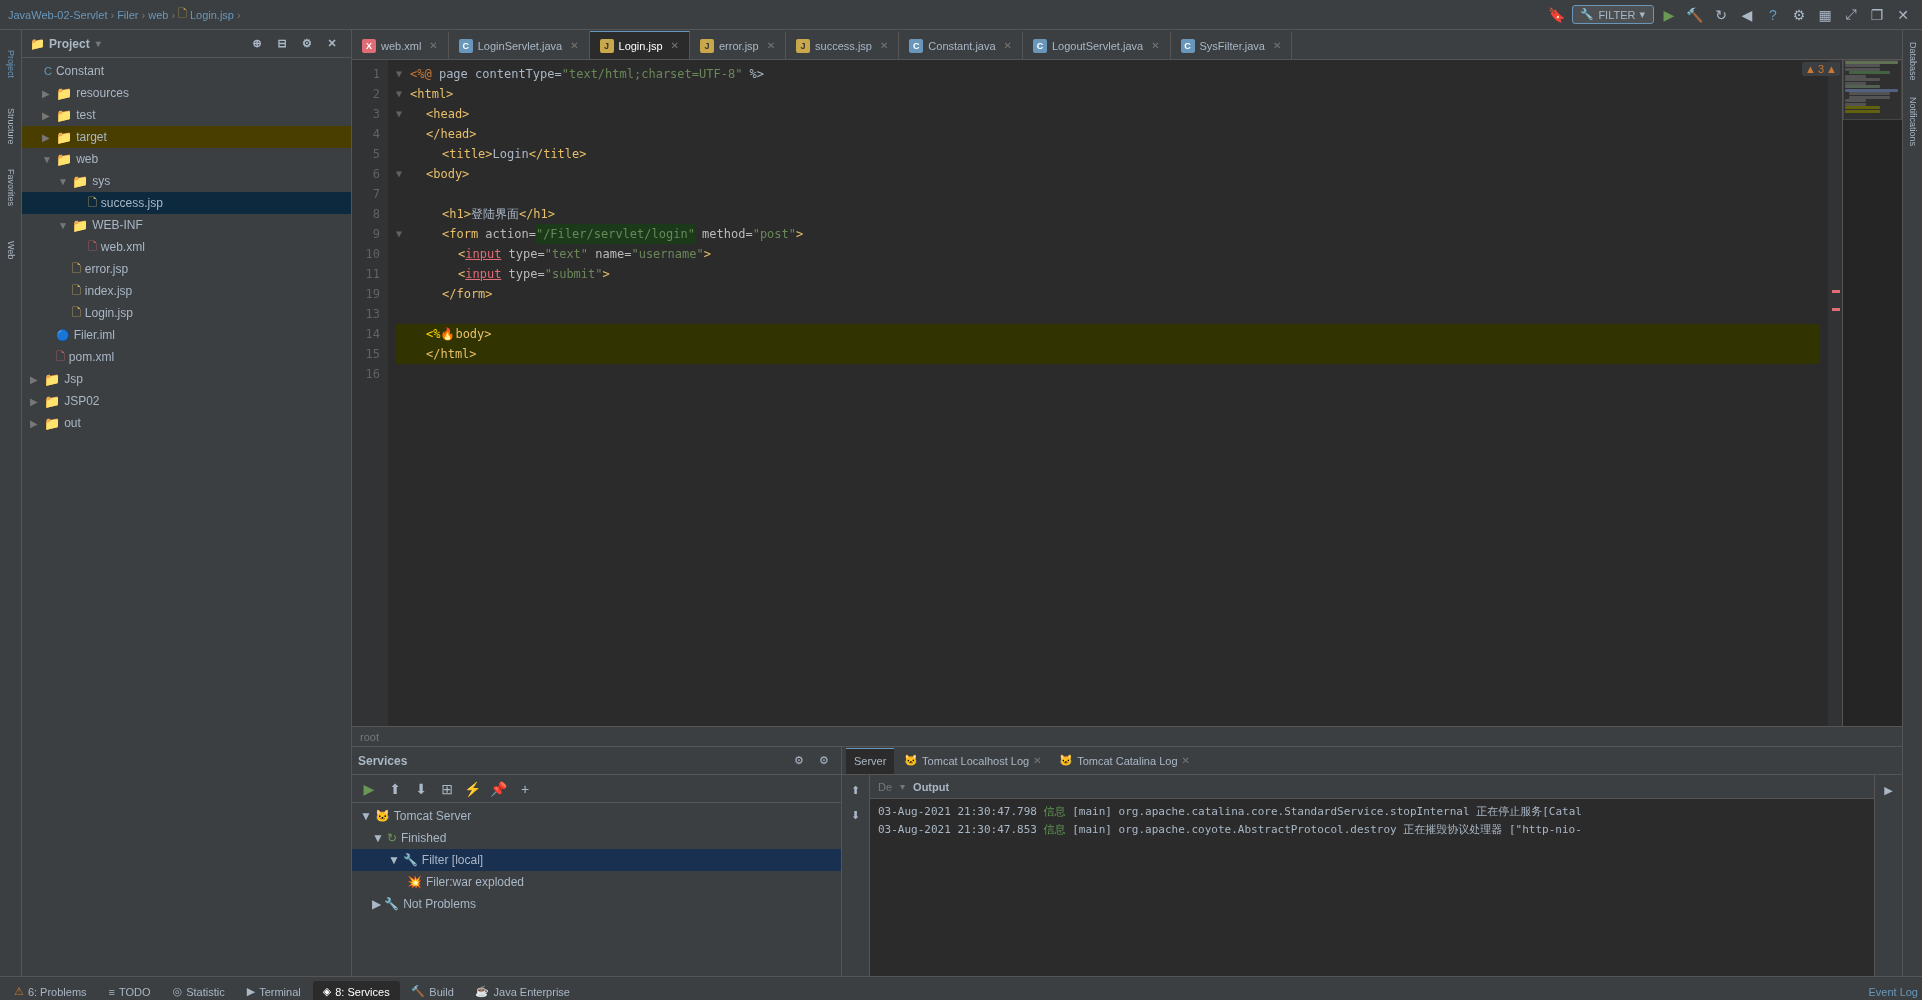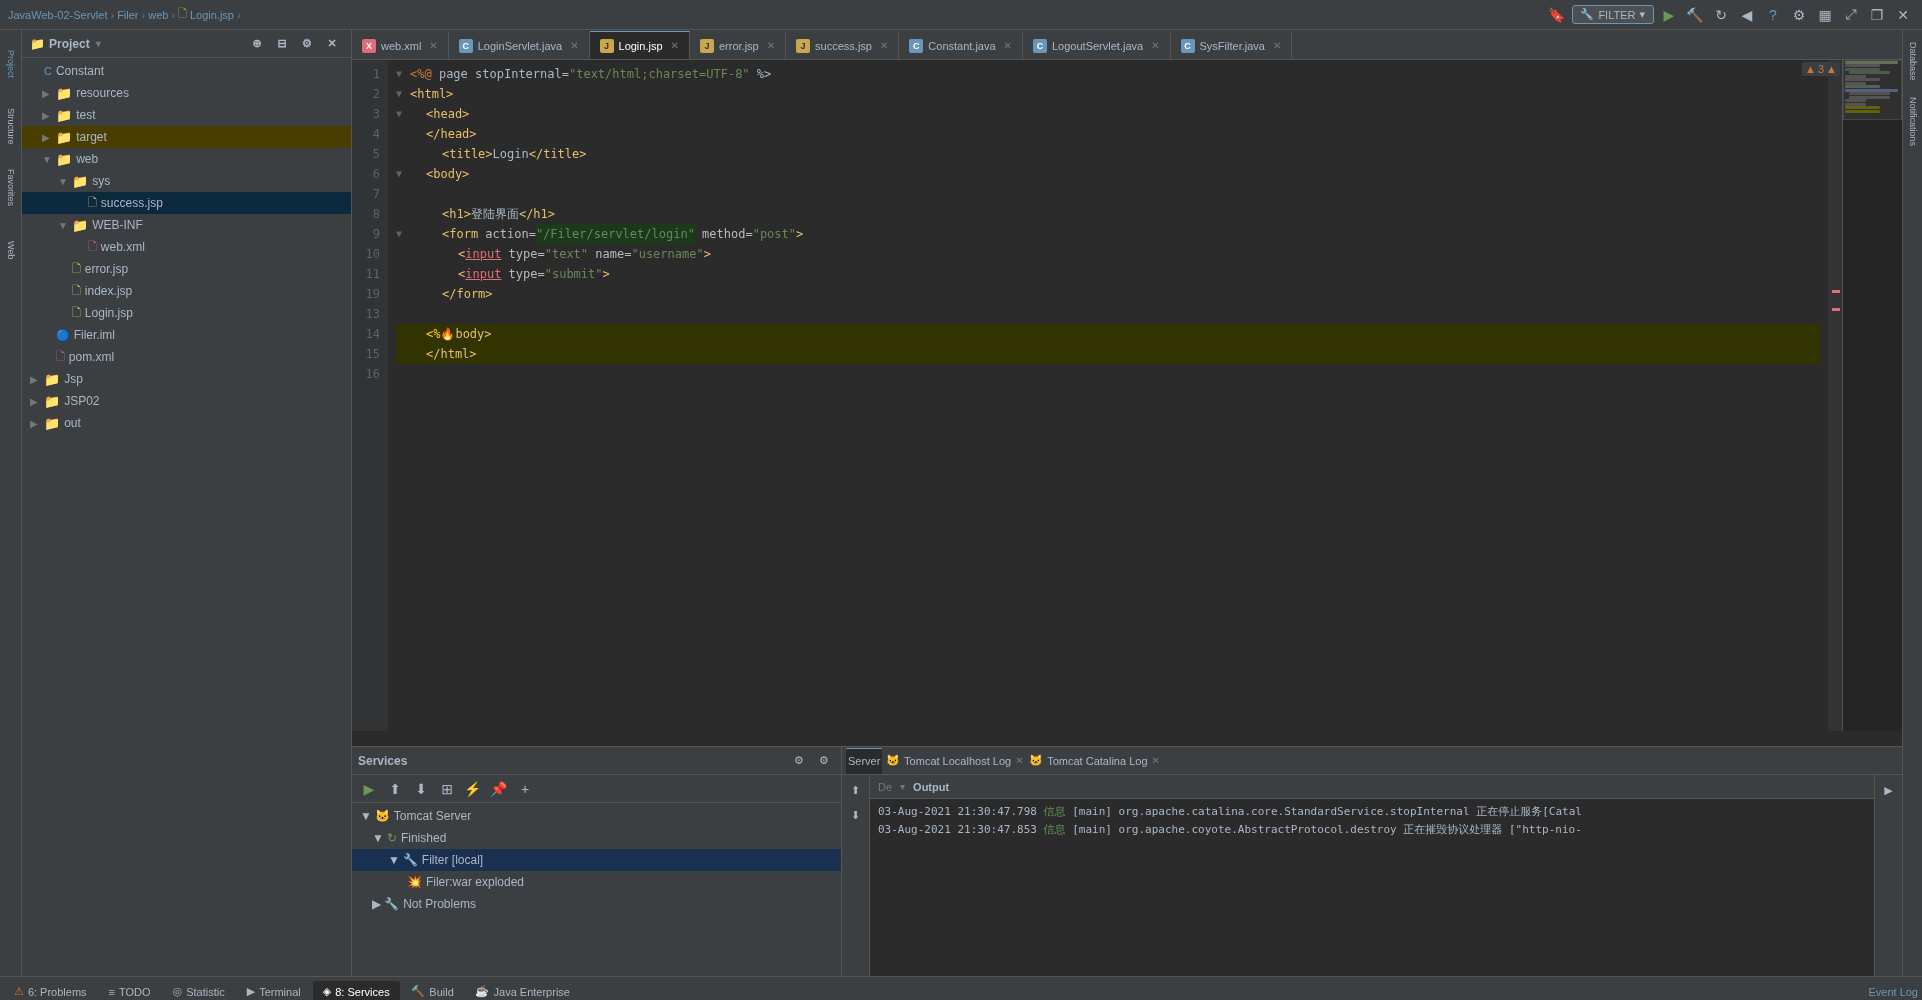--- a/index.html
+++ b/index.html
@@ -63,32 +63,32 @@
 
     
     #right-gutter { width: 14px; background: #313335; position: relative; }
     .gutter-mark { position: absolute; right: 2px; width: 8px; height: 3px; background: #e06c75; }
 
     
     #right-panels { width: 14px; background: #3c3f41; border-left: 1px solid #555; display: flex; flex-direction: column; }
     .side-tab { writing-mode: vertical-rl; text-orientation: mixed; padding: 8px 2px; font-size: 10px; cursor: pointer; color: #a9b7c6; white-space: nowrap; }
 
     
-    #bottom-panel { height: 230px; background: #3c3f41; border-top: 1px solid #555; display: flex; flex-direction: column; margin-top: 15px; }
+    #bottom-panel { height: 230px; background: #3c3f41; border-top: 1px solid #555; display: flex; flex-direction: column; }
     #bottom-content { flex: 1; display: flex; }
     #services-panel { width: 490px; border-right: 1px solid #555; display: flex; flex-direction: column; }
     #services-toolbar { height: 28px; display: flex; align-items: center; padding: 0 6px; gap: 4px; border-bottom: 1px solid #555; }
     #services-tree { flex: 1; overflow-y: auto; padding: 2px 0; }
     .svc-item { height: 22px; display: flex; align-items: center; padding-left: 8px; cursor: pointer; font-size: 12px; }
     .svc-indent-1 { padding-left: 20px; }
     .svc-indent-2 { padding-left: 36px; }
     .svc-indent-3 { padding-left: 52px; }
     #log-panel { flex: 1; display: flex; flex-direction: column; }
     #log-tabs { height: 28px; display: flex; align-items: center; padding: 0 4px; gap: 2px; border-bottom: 1px solid #555; }
-    .log-tab { padding: 2px 2px; font-size: 11px; cursor: pointer; color: #a9b7c6; display: flex; align-items: center; gap: 4px; height: 26px; }
+    .log-tab { padding: 2px 8px; font-size: 11px; cursor: pointer; color: #a9b7c6; display: flex; align-items: center; gap: 4px; height: 26px; }
     .log-tab.active { background: #2b2b2b; border-top: 1px solid #6897bb; }
     .log-tab .close { color: #777; font-size: 10px; }
     #log-content { flex: 1; overflow-y: auto; padding: 4px 8px; font-size: 11px; font-family: 'Consolas', monospace; background: #2b2b2b; }
     .log-line { line-height: 18px; white-space: nowrap; }
     #log-right-toolbar { width: 28px; border-left: 1px solid #555; display: flex; flex-direction: column; align-items: center; padding-top: 4px; gap: 4px; }
 
     
     .btm-tab { padding: 4px 10px; font-size: 11px; cursor: pointer; color: #a9b7c6; display: flex; align-items: center; gap: 4px; border-radius: 3px 3px 0 0; }
     .btm-tab.active { background: #2b2b2b; color: #fff; }
 
@@ -318,21 +318,21 @@
         <div>11</div>
           <div>19</div>
           <div>13</div>
           <div>14</div>
           <div>15</div>
         <div>16</div>
       </div>
       <div id="code-content">
         <div class="code-line">
           <span class="fold-icon">▼</span>
-          <span class="jsp-tag">&lt;%@</span><span class="text"> page stopInternal=</span><span class="str">"text/html;charset=UTF-8"</span><span class="text"> %&gt;</span>
+          <span class="jsp-tag">&lt;%@</span><span class="text"> page contentType=</span><span class="str">"text/html;charset=UTF-8"</span><span class="text"> %&gt;</span>
         </div>
         <div class="code-line">
           <span class="fold-icon">▼</span>
           <span class="tag">&lt;html&gt;</span>
         </div>
         <div class="code-line">
           <span class="fold-icon">▼</span>
           <span style="padding-left:16px"></span><span class="tag">&lt;head&gt;</span>
         </div>
         <div class="code-line">
@@ -411,20 +411,23 @@
         <div class="minimap-line ml-long" style="background:#4a5a7a"></div>
         <div class="minimap-line ml-indent" style="background:#4a4a4a"></div>
         <div class="minimap-line ml-indent" style="background:#4a4a4a"></div>
         <div class="minimap-line ml-short" style="background:#4a4a4a"></div>
         <div class="minimap-line ml-short" style="background:#4a4a4a"></div>
         <div class="minimap-line ml-med" style="background:#5a5a00"></div>
         <div class="minimap-line ml-med" style="background:#5a5a00"></div>
       </div>
     </div>
 
+    <div style="height:20px;background:#3c3f41;display:flex;align-items:center;padding:0 8px;font-size:11px;color:#777;border-top:1px solid #555">
+      <span>root</span>
+    </div>
 
     <div id="bottom-panel">
       <div id="bottom-content">
 
         <div id="services-panel">
           <div style="height:28px;display:flex;align-items:center;justify-content:space-between;padding:0 6px;border-bottom:1px solid #555">
             <span style="font-size:12px;font-weight:bold;color:#a9b7c6">Services</span>
             <div style="display:flex;gap:3px">
               <div class="icon-btn" style="font-size:11px">⚙</div>
               <div class="icon-btn" style="font-size:11px">⚙</div>

